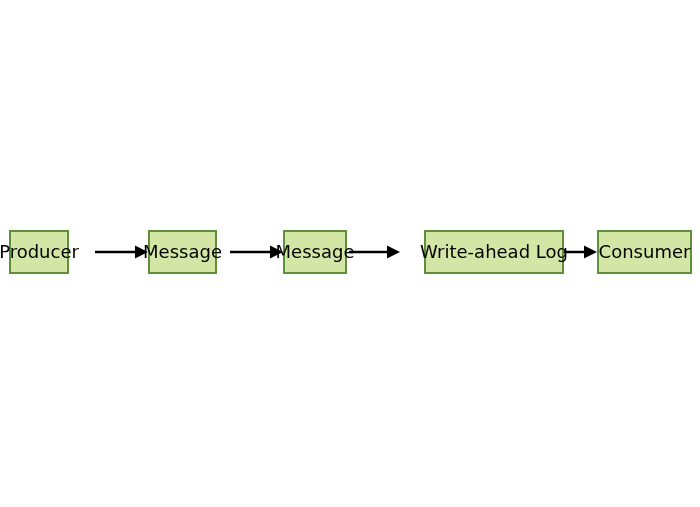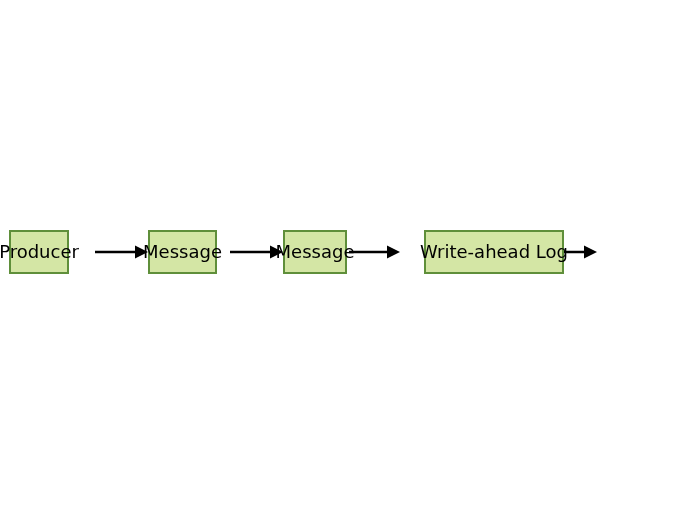--- a/index.html
+++ b/index.html
@@ -87,14 +87,17 @@
   </div>
 
   <div class="node node-broker">
     <span class="label">Message</span>
   </div>
 
   <div class="node node-wal">
     <span class="label">Write-ahead Log</span>
   </div>
 
+  <div class="node node-consumer">
+    <span class="label">Consumer</span>
+  </div>
 
 </div>
 
 </body></html>

